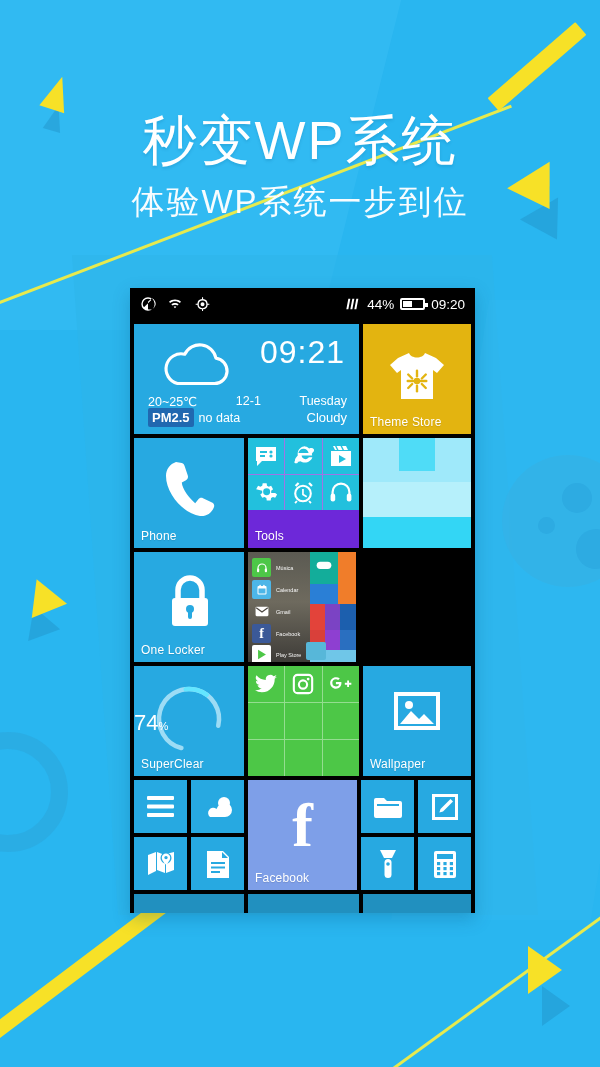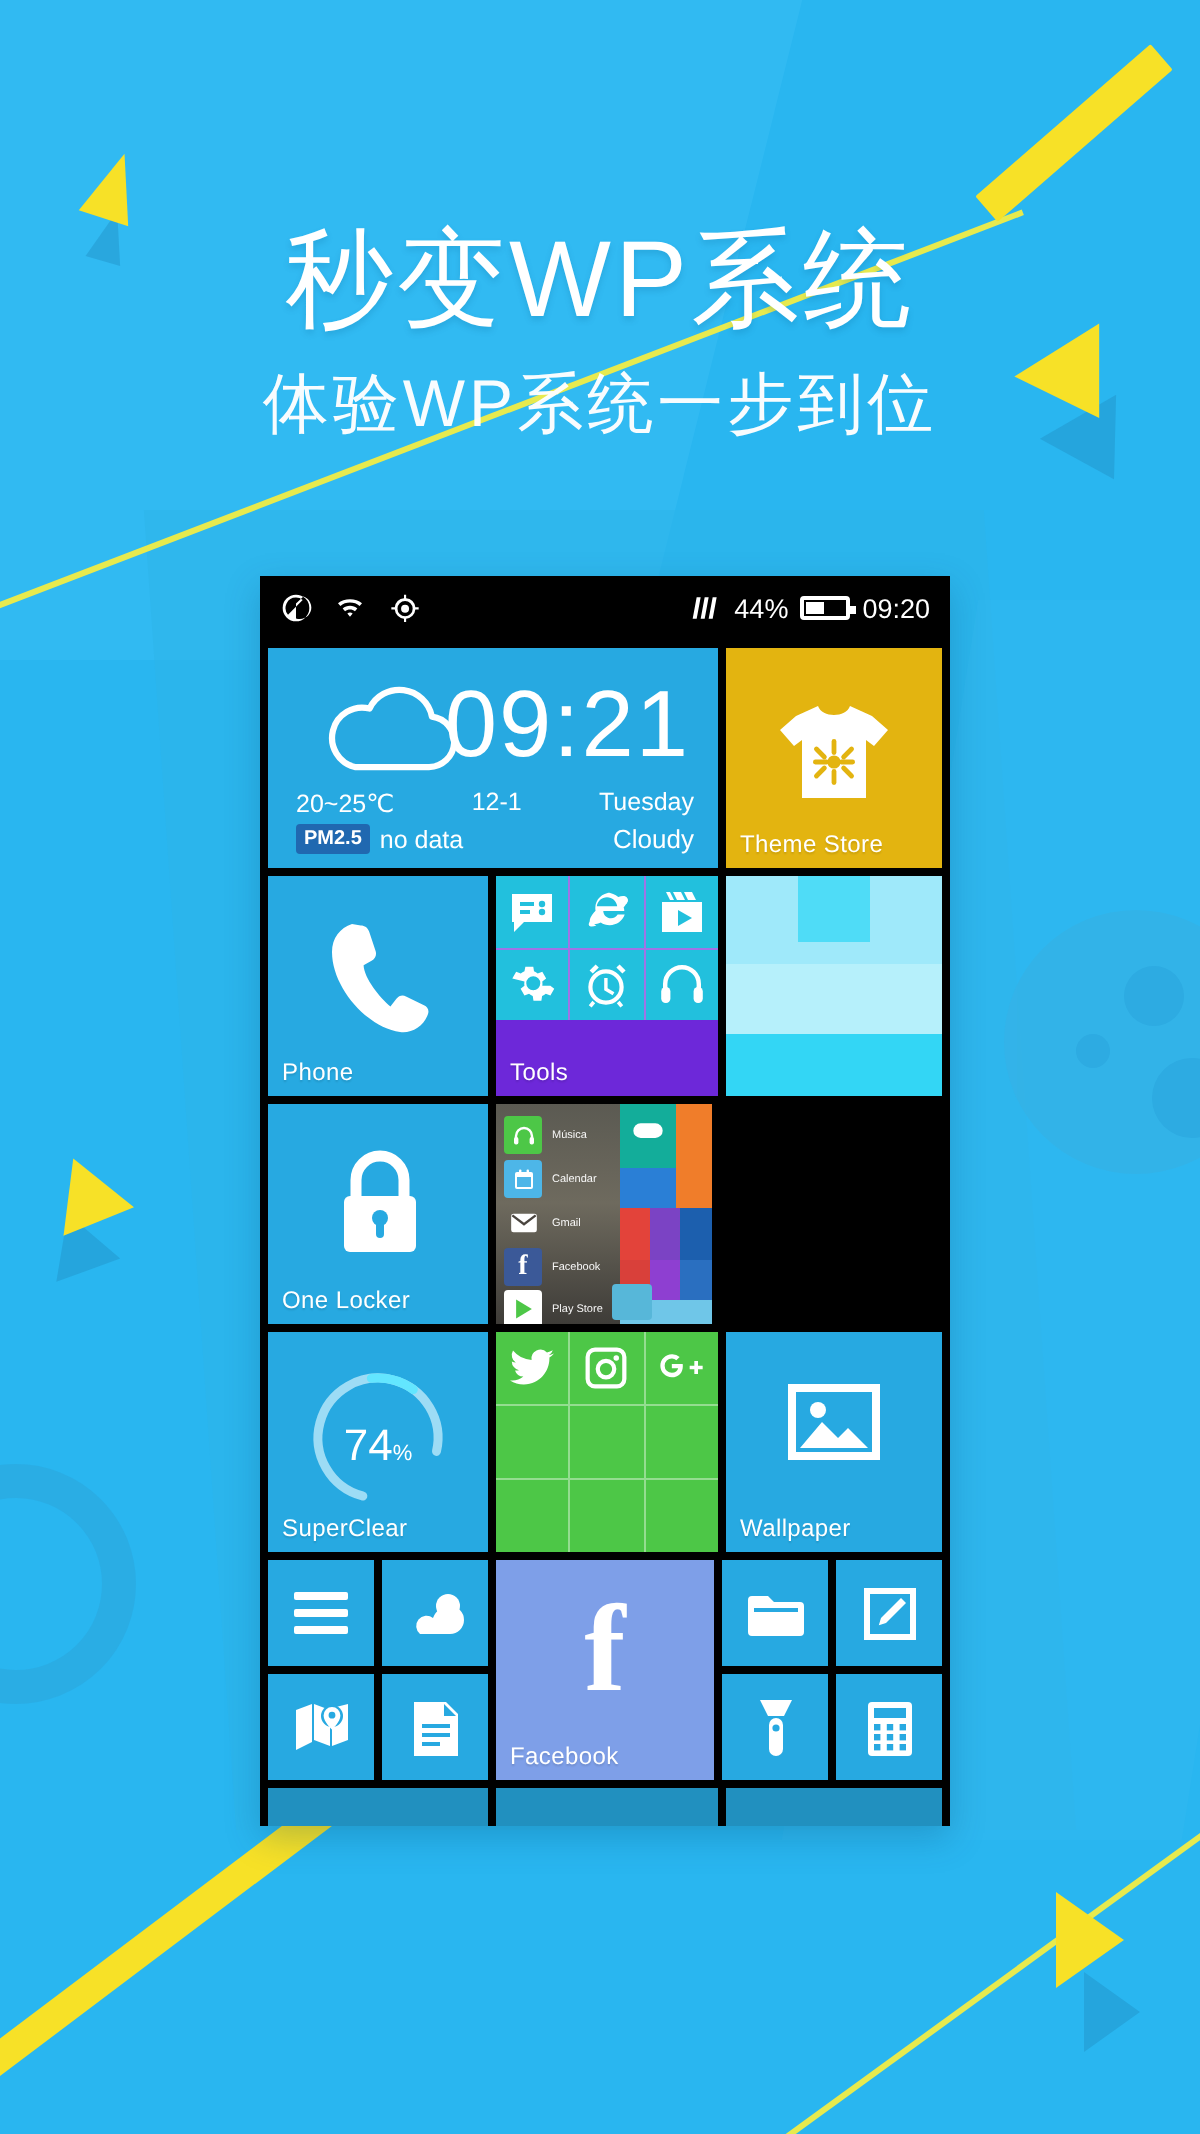--- a/index.html
+++ b/index.html
@@ -98,28 +98,28 @@
     letter-spacing:.2px; text-shadow:0 1px 1px rgba(0,0,0,.12);
   }
   .blue   { background:#27a9e1; }
   .gold   { background:#e3b410; }
   .fb     { background:#7e9fe8; }
 
   
   .w-tile { width:225px; height:110px; background:#27a9e1; position:relative; }
   .w-cloud { position:absolute; left:22px; top:18px; width:78px; height:46px; }
   .w-time {
-    position:absolute; right:14px; top:10px; font-size:47px; color:#fff;
+    position:absolute; right:14px; top:10px; font-size:32px; color:#fff;
     font-weight:300; letter-spacing:1px;
   }
   .w-row1 { position:absolute; left:14px; right:12px; top:70px; display:flex; color:#fff; font-size:12.5px; }
   .w-row1 .mid { margin:0 auto; }
   .w-row2 { position:absolute; left:14px; right:12px; bottom:7px; display:flex; align-items:center; color:#fff; font-size:13px; }
   .pm-badge {
-    background:#2068b0; color:#fff; font-size:10px; font-weight:bold;
+    background:#2068b0; color:#fff; font-size:13px; font-weight:bold;
     padding:2px 4px; border-radius:2px; margin-right:5px;
   }
   .pm-val { font-size:12.5px; }
   .w-cond { margin-left:auto; }
 
   
   .t-theme { width:108px; height:110px; }
   .shirt { position:absolute; left:50%; top:26px; transform:translateX(-50%); }
 
   
@@ -135,21 +135,21 @@
   .t-photo { width:108px; height:110px; background:#a6ecfb; }
 
   
   .t-lock { width:110px; height:110px; }
   .t-search { width:111px; height:110px; }
   .t-collage { width:108px; height:110px; background:#3a3a36; }
 
   
   .t-clean { width:110px; height:110px; }
   .ring { position:absolute; left:50%; top:16px; transform:translateX(-50%); }
-  .pct { position:absolute; left:0; right:0; top:44px; text-align:center; color:#fff; }
+  .pct { position:absolute; left:0; right:0; top:44px; text-align:left; color:#fff; }
   .pct b { font-size:22px; font-weight:400; }
   .pct span { font-size:11px; }
   .t-social { width:111px; height:110px; background:#4dc747; }
   .social-grid {
     display:grid; grid-template-columns:repeat(3,1fr); grid-template-rows:repeat(3,1fr);
     width:100%; height:100%; gap:1px; background:rgba(255,255,255,.4);
   }
   .social-grid div { background:#4dc747; display:flex; align-items:center; justify-content:center; }
   .t-wall { width:108px; height:110px;text-align:center; }
 

